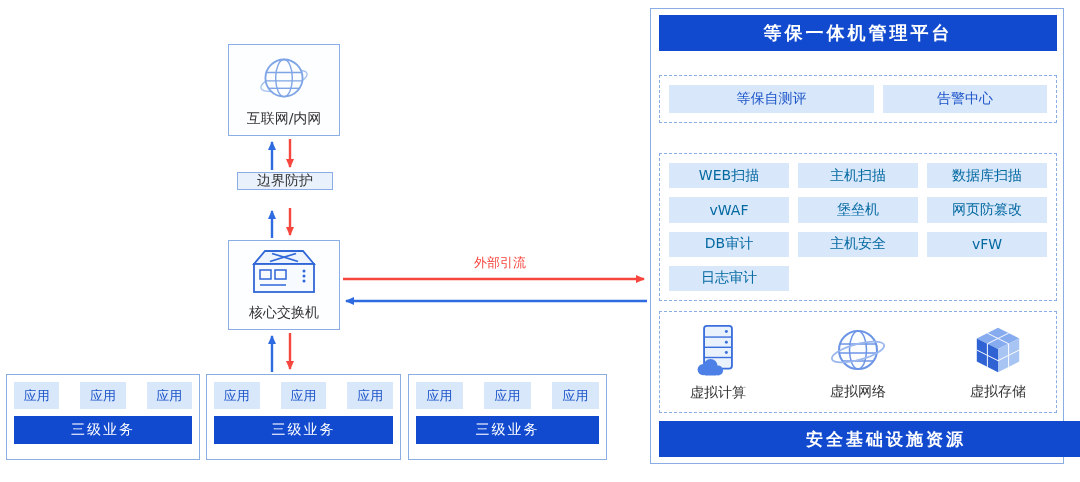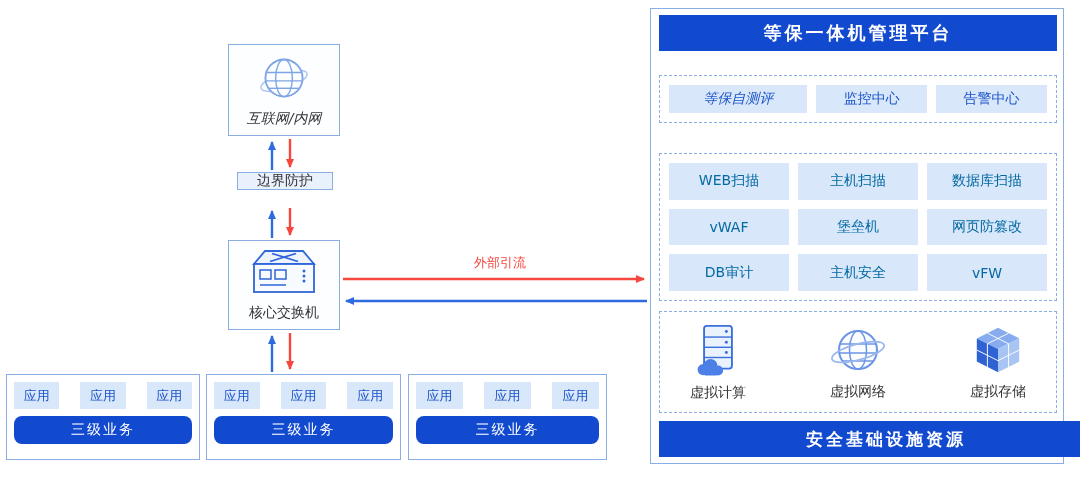--- a/index.html
+++ b/index.html
@@ -14,32 +14,32 @@
 
   .pill{position:absolute;border:1px solid #8aade4;background:#e9f1fc;box-sizing:border-box;
         display:flex;align-items:center;justify-content:center;font-size:14px;color:#333;}
 
   .group{position:absolute;top:374px;height:86px;border:1px solid #8aade4;background:#fff;
          box-sizing:border-box;padding:7px;}
   .app-row{display:flex;gap:21px;}
   .app-cell{flex:1;height:27px;background:#d9e7fa;color:#1c55c9;font-size:13px;
             display:flex;align-items:center;justify-content:center;}
   .biz-bar{margin-top:7px;height:28px;background:#1149cf;color:#fff;font-size:14px;
-           display:flex;align-items:center;justify-content:center;letter-spacing:2px;border-radius:8px;}
+           display:flex;align-items:center;justify-content:center;letter-spacing:2px;}
 
   .panel{position:absolute;left:650px;top:8px;width:414px;height:456px;border:1px solid #8aade4;
          background:#fff;box-sizing:border-box;}
   .panel-header{position:absolute;left:8px;top:6px;width:398px;height:36px;background:#1149cf;
                 color:#fff;font-size:18px;font-weight:bold;display:flex;align-items:center;
                 justify-content:center;letter-spacing:3px;box-sizing:border-box;}
   .dashed{position:absolute;left:8px;width:398px;border:1px dashed #8aade4;box-sizing:border-box;gap:23px;}
   .centers{top:66px;height:48px;display:flex;align-items:center;gap:9px;padding:0 9px;}
   .center-item{height:28px;background:#d9e7fa;color:#1c55c9;font-size:14px;display:flex;
                align-items:center;justify-content:center;flex:1;}
-  .center-item.wide{flex:1.25;font-style:italic;}
+  .center-item.wide{flex:1.25;}
   .modules{top:144px;height:148px;display:grid;grid-template-columns:1fr 1fr 1fr;gap:9px;padding:9px;}
   .module-cell{background:#d9e7fa;color:#0369a1;font-size:14px;display:flex;align-items:center;
                justify-content:center;}
   .resources{top:302px;height:102px;display:flex;align-items:center;justify-content:space-around;}
   .resource{display:flex;flex-direction:column;align-items:center;gap:5px;}
   .resource-label{font-size:14px;color:#333;}
   .panel-footer{position:absolute;left:8px;top:412px;width:454px;height:36px;background:#1149cf;
                 color:#fff;font-size:17px;font-weight:bold;display:flex;align-items:center;
                 justify-content:center;letter-spacing:3px;box-sizing:border-box;}
 
@@ -69,21 +69,21 @@
       <line x1="290" y1="333" x2="290" y2="369" stroke="#f6463d" marker-end="url(#mr)"></line>
       <line x1="343" y1="279" x2="644" y2="279" stroke="#f6463d" marker-end="url(#mr)"></line>
       <line x1="647" y1="301" x2="346" y2="301" stroke="#2e6be0" marker-end="url(#mb)"></line>
       <line x1="766" y1="72" x2="766" y2="54" stroke="#2e6be0" marker-end="url(#mb)"></line>
       <line x1="948" y1="72" x2="948" y2="54" stroke="#2e6be0" marker-end="url(#mb)"></line>
       <line x1="766" y1="124" x2="766" y2="146" stroke="#2e6be0" marker-end="url(#mb)"></line>
       <line x1="948" y1="124" x2="948" y2="146" stroke="#2e6be0" marker-end="url(#mb)"></line>
     </g>
   </svg>
 
-  <div class="node" style="left:228px;top:44px;width:112px;height:92px;font-style:italic;">
+  <div class="node" style="left:228px;top:44px;width:112px;height:92px;">
     <svg width="52" height="52" viewBox="0 0 56 56">
       <ellipse cx="28" cy="30" rx="26" ry="8.5" fill="none" stroke="#a9c5ef" stroke-width="1.5" transform="rotate(-18 28 30)"></ellipse>
       <circle cx="28" cy="27" r="20" fill="#fbfdff" stroke="#7fa5e6" stroke-width="2"></circle>
       <ellipse cx="28" cy="27" rx="9" ry="20" fill="none" stroke="#7fa5e6" stroke-width="1.5"></ellipse>
       <line x1="9" y1="21" x2="47" y2="21" stroke="#7fa5e6" stroke-width="1.5"></line>
       <line x1="8" y1="30" x2="48" y2="30" stroke="#7fa5e6" stroke-width="1.5"></line>
       <line x1="12" y1="38" x2="44" y2="38" stroke="#7fa5e6" stroke-width="1.5"></line>
     </svg>
     <span class="node-label">互联网/内网</span>
   </div>
@@ -133,34 +133,34 @@
       <div class="app-cell">应用</div>
     </div>
     <div class="biz-bar">三级业务</div>
   </div>
 
   <div class="panel">
     <div class="panel-header">等保一体机管理平台</div>
 
     <div class="dashed centers">
       <div class="center-item wide">等保自测评</div>
-      <div class="center-item">监控中心</div>
       <div class="center-item">告警中心</div>
     </div>
 
     <div class="dashed modules">
       <div class="module-cell">WEB扫描</div>
       <div class="module-cell">主机扫描</div>
       <div class="module-cell">数据库扫描</div>
       <div class="module-cell">vWAF</div>
       <div class="module-cell">堡垒机</div>
       <div class="module-cell">网页防篡改</div>
       <div class="module-cell">DB审计</div>
       <div class="module-cell">主机安全</div>
       <div class="module-cell">vFW</div>
+      <div class="module-cell">日志审计</div>
     </div>
 
     <div class="dashed resources">
       <div class="resource">
         <svg width="52" height="56" viewBox="0 0 56 58">
           <rect x="13" y="2" width="30" height="46" rx="3" fill="#eaf2fd" stroke="#3a6fdc" stroke-width="2"></rect>
           <line x1="13" y1="14" x2="43" y2="14" stroke="#3a6fdc" stroke-width="1.5"></line>
           <line x1="13" y1="25" x2="43" y2="25" stroke="#3a6fdc" stroke-width="1.5"></line>
           <line x1="13" y1="36" x2="43" y2="36" stroke="#3a6fdc" stroke-width="1.5"></line>
           <circle cx="37" cy="8" r="1.6" fill="#3a6fdc"></circle>

